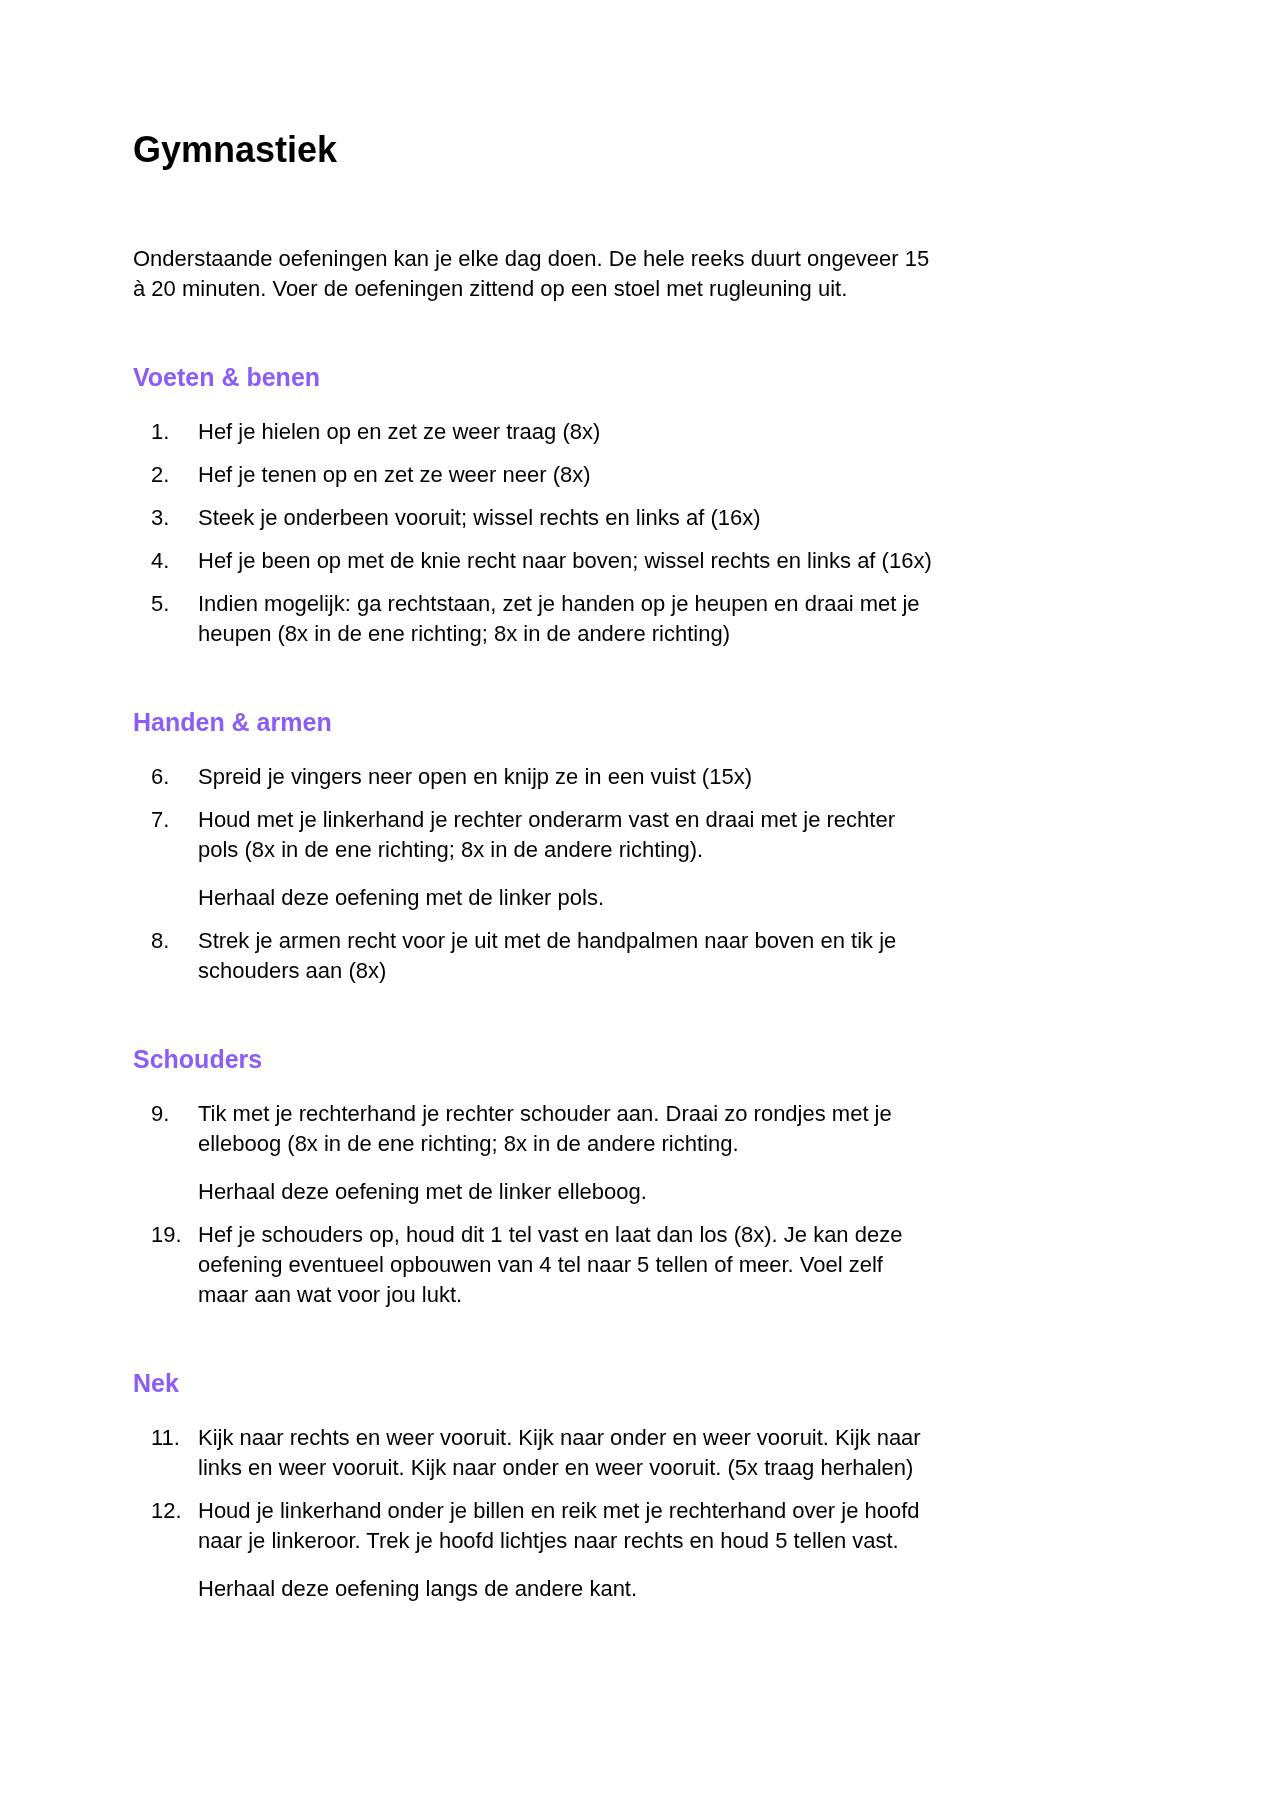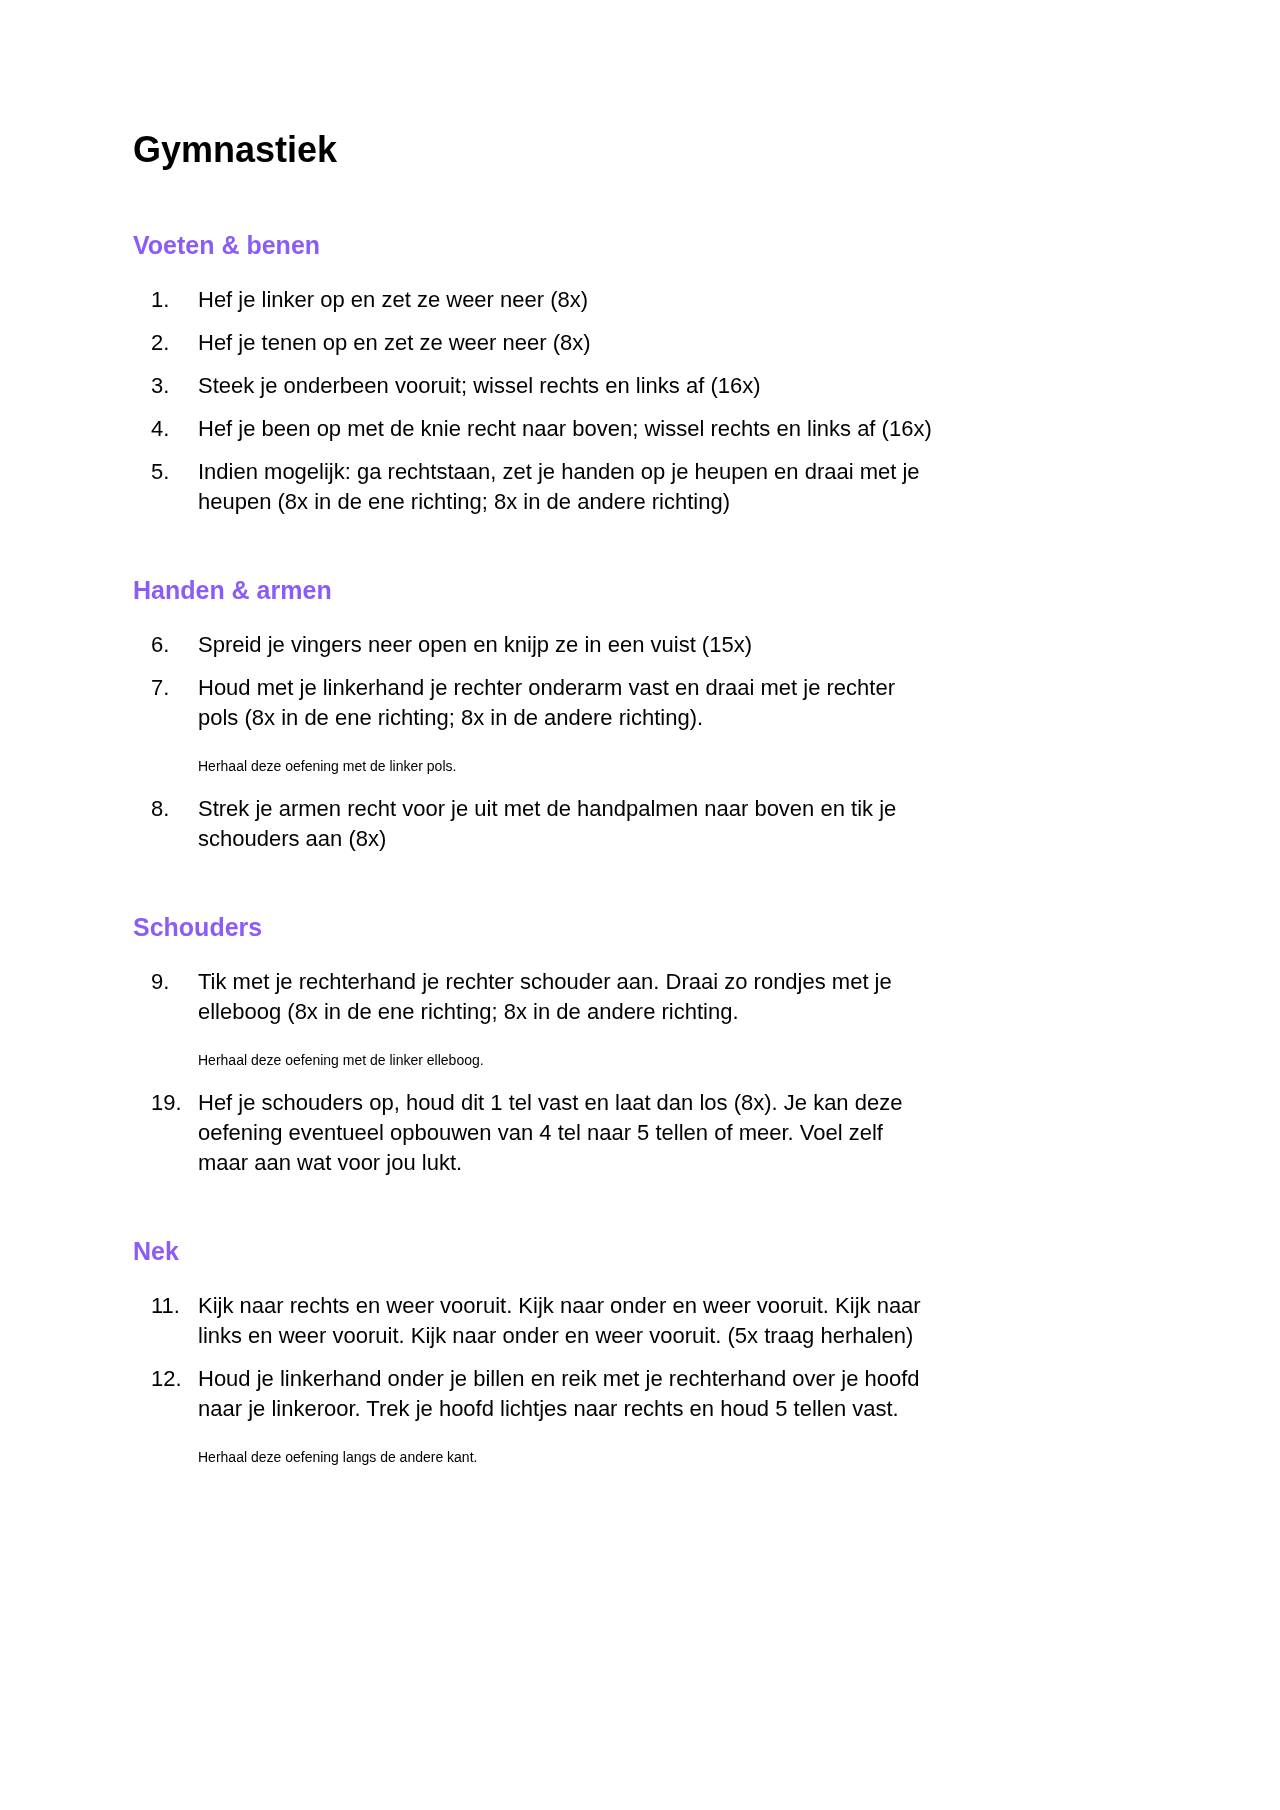--- a/index.html
+++ b/index.html
@@ -52,39 +52,40 @@
     margin: 0 0 13px 0;
   }
   .item .num {
     flex: 0 0 47px;
     margin-left: 18px; 
   }
   .item .itext {
     flex: 1 1 auto; 
   }
   .item-note {
-    font-size: 14px;
+    font-size: 22px;
     line-height: 30px;
     margin: 18px 0 13px 65px; 
   }
 </style>
 </head>
 <body>
 
 <div class="page">
   <div class="content">
 
     <h1 class="doc-title">Gymnastiek</h1>
 
+    <p class="intro">Onderstaande oefeningen kan je elke dag doen. De hele reeks duurt ongeveer 15 à 20 minuten. Voer de oefeningen zittend op een stoel met rugleuning uit.</p>
 
     <h2 class="section-heading">Voeten &amp; benen</h2>
     <div class="exercise-list">
       <div class="item">
         <span class="num">1.</span>
-        <span class="itext">Hef je linker op en zet ze weer neer (8x)</span>
+        <span class="itext">Hef je hielen op en zet ze weer traag (8x)</span>
       </div>
       <div class="item">
         <span class="num">2.</span>
         <span class="itext">Hef je tenen op en zet ze weer neer (8x)</span>
       </div>
       <div class="item">
         <span class="num">3.</span>
         <span class="itext">Steek je onderbeen vooruit; wissel rechts en links af (16x)</span>
       </div>
       <div class="item">

